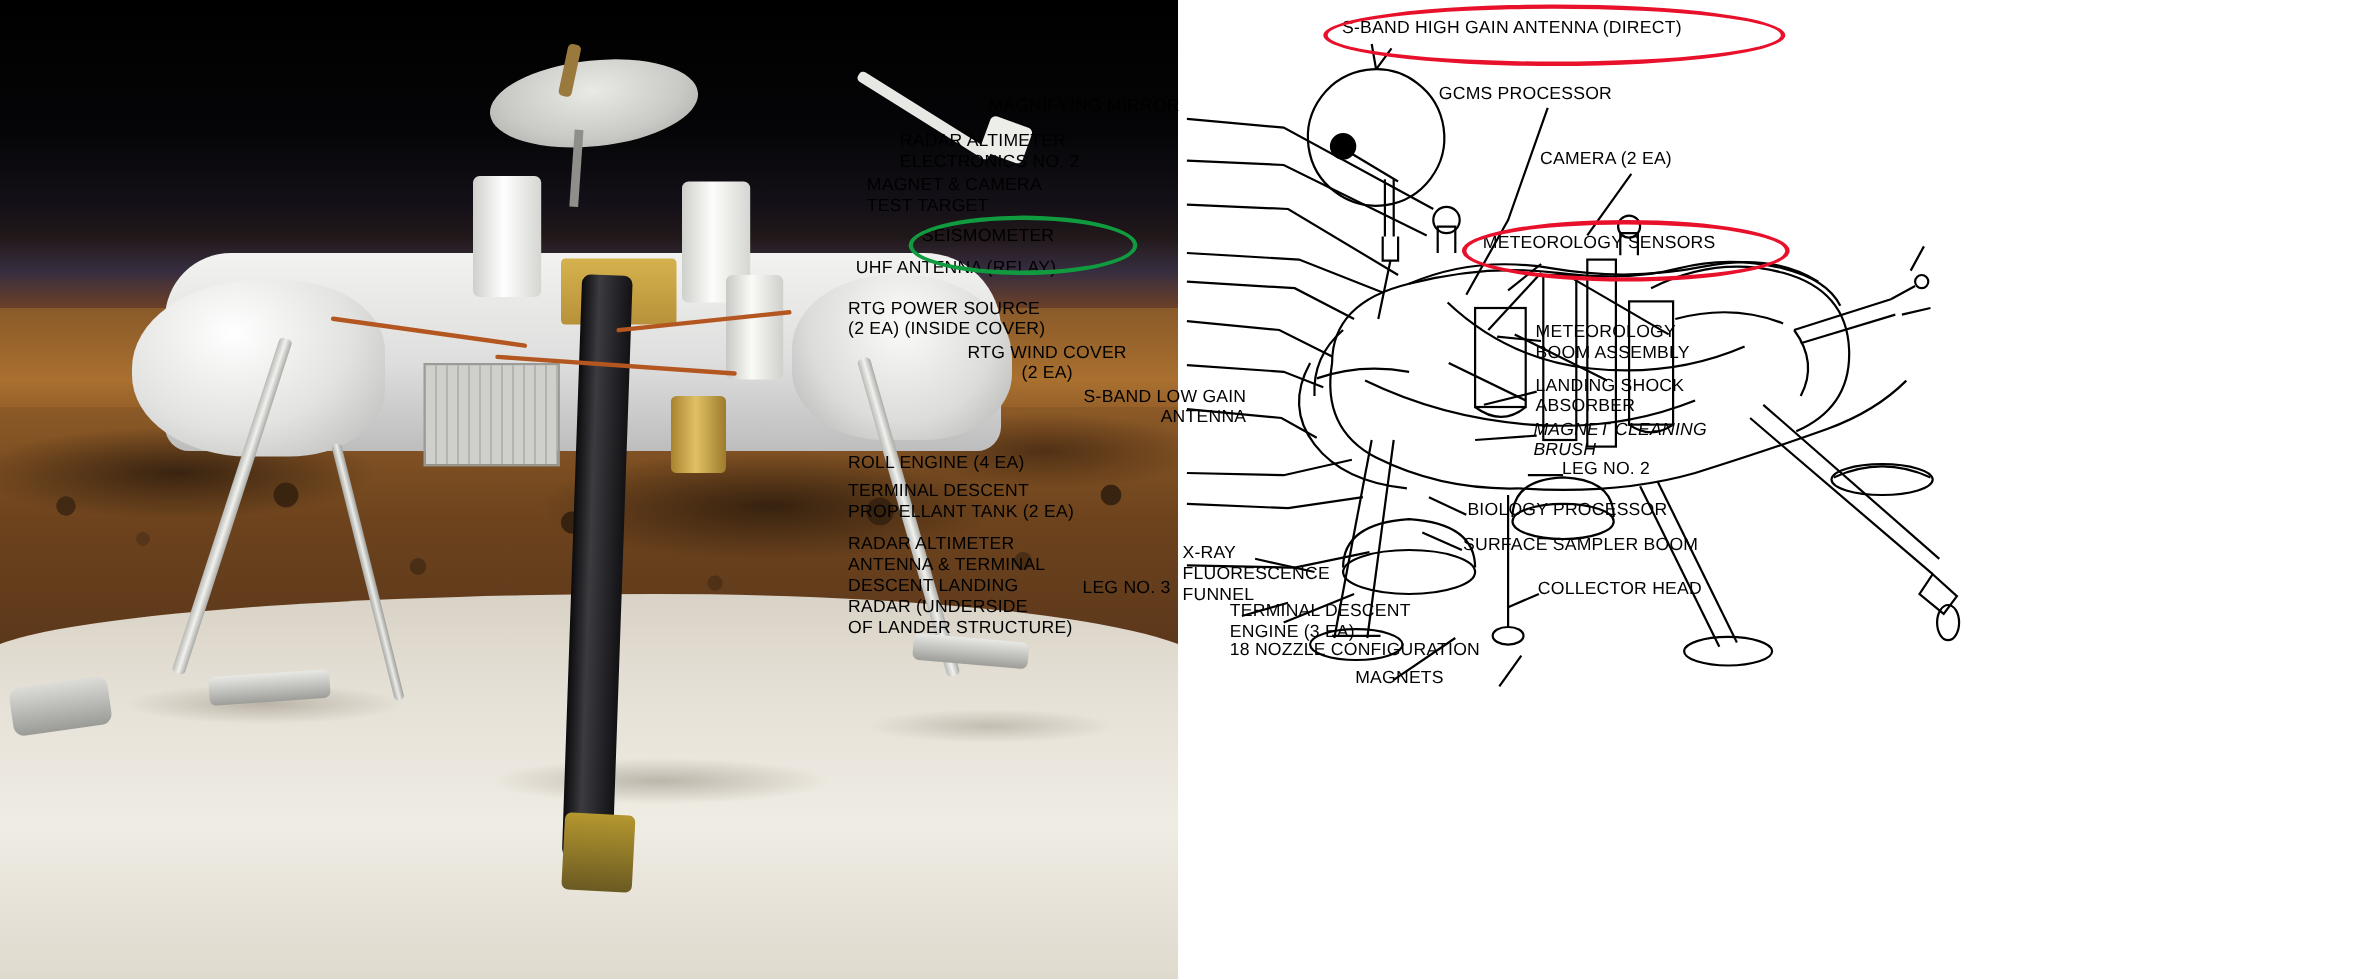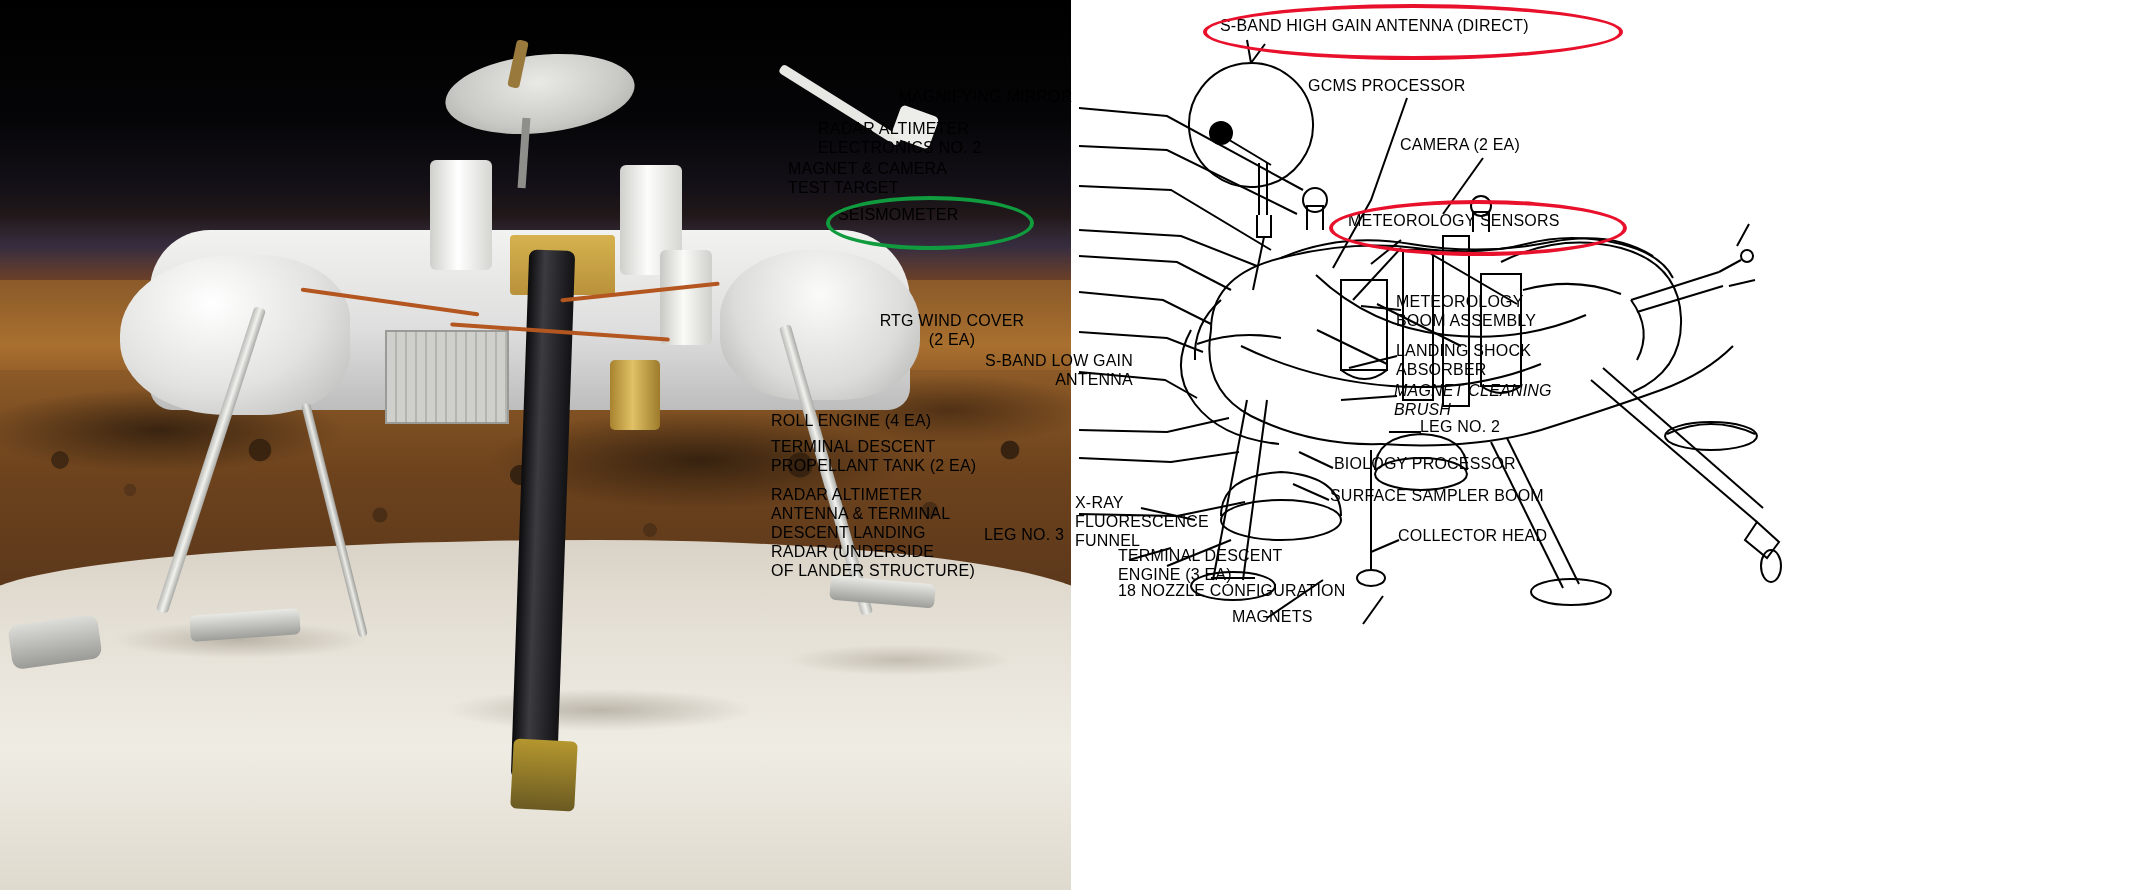--- a/index.html
+++ b/index.html
@@ -335,20 +335,23 @@
         <path d="M292 624 L312 596"></path>
       </g>
     </svg>
 
     <div class="lbl" style="left:-233px; top:88px; width:295px; text-align:center;">MAGNIFYING MIRROR</div>
     <div class="lbl" style="left:-253px; top:120px; width:315px; text-align:left;">RADAR ALTIMETER
 ELECTRONICS NO. 2</div>
     <div class="lbl" style="left:-283px; top:160px; width:345px; text-align:left;">MAGNET &amp; CAMERA
 TEST TARGET</div>
     <div class="lbl" style="left:-233px; top:206px; width:295px; text-align:left;">SEISMOMETER</div>
+    <div class="lbl" style="left:-293px; top:235px; width:355px; text-align:left;">UHF ANTENNA (RELAY)</div>
+    <div class="lbl" style="left:-300px; top:272px; width:362px; text-align:left;">RTG POWER SOURCE
+(2 EA) (INSIDE COVER)</div>
     <div class="lbl" style="left:-300px; top:312px; width:362px; text-align:center;">RTG WIND COVER
 (2 EA)</div>
     <div class="lbl" style="left:-300px; top:352px; width:362px; text-align:right;">S-BAND LOW GAIN
 ANTENNA</div>
     <div class="lbl" style="left:-300px; top:412px; width:362px; text-align:left;">ROLL ENGINE (4 EA)</div>
     <div class="lbl" style="left:-300px; top:438px; width:362px; text-align:left;">TERMINAL DESCENT
 PROPELLANT TANK (2 EA)</div>
     <div class="lbl" style="left:-300px; top:486px; width:372px; text-align:left;">RADAR ALTIMETER
 ANTENNA &amp; TERMINAL
 DESCENT LANDING

